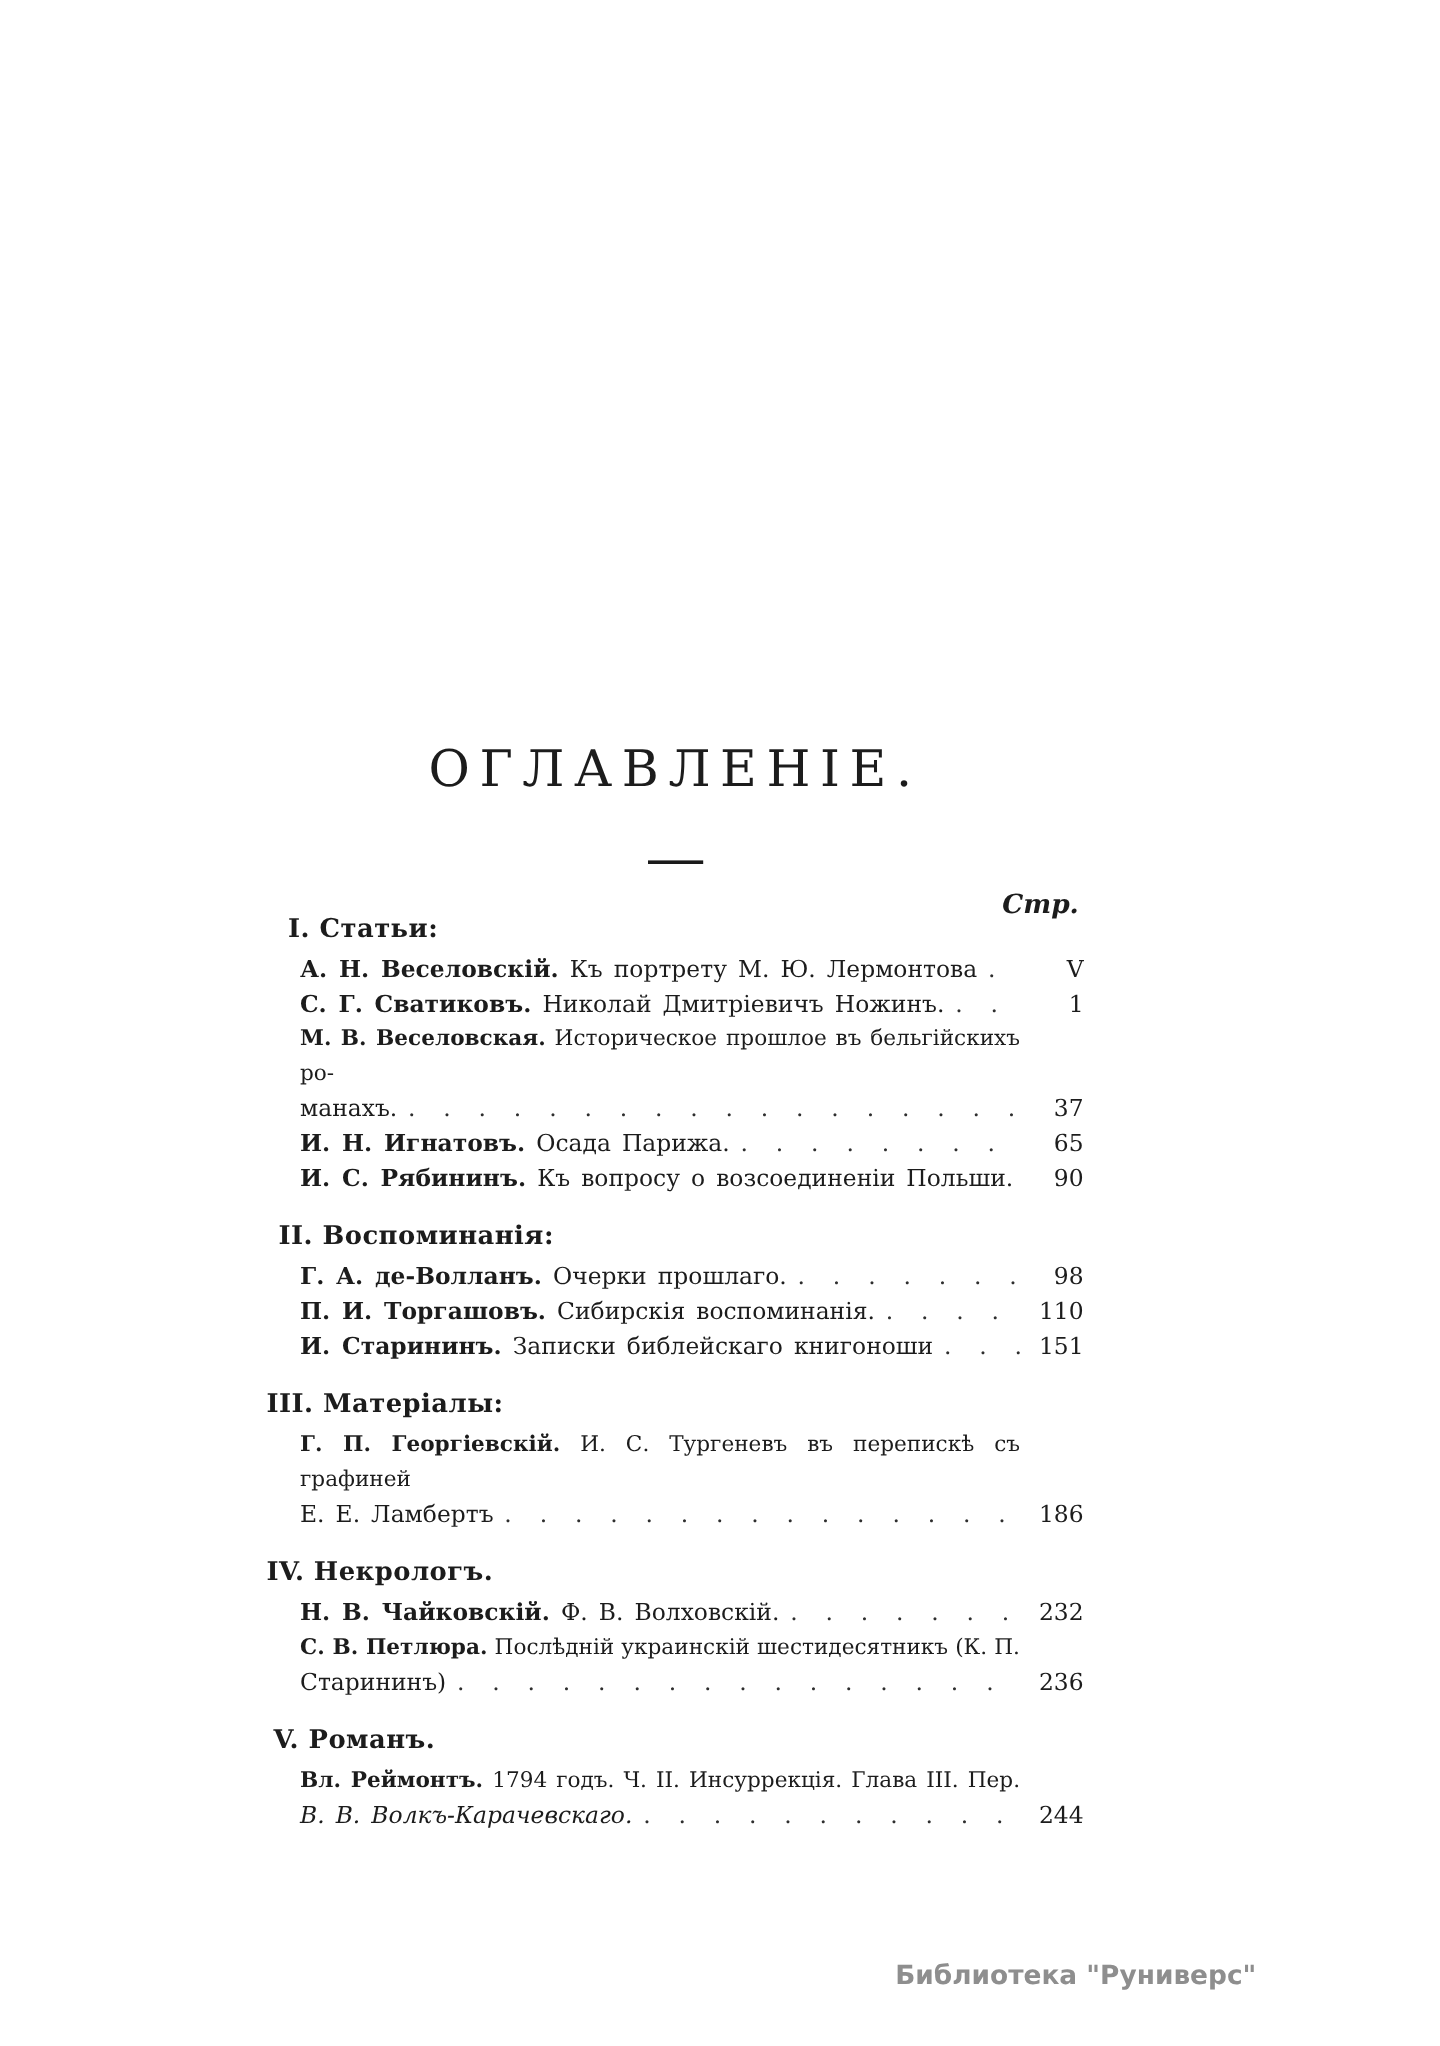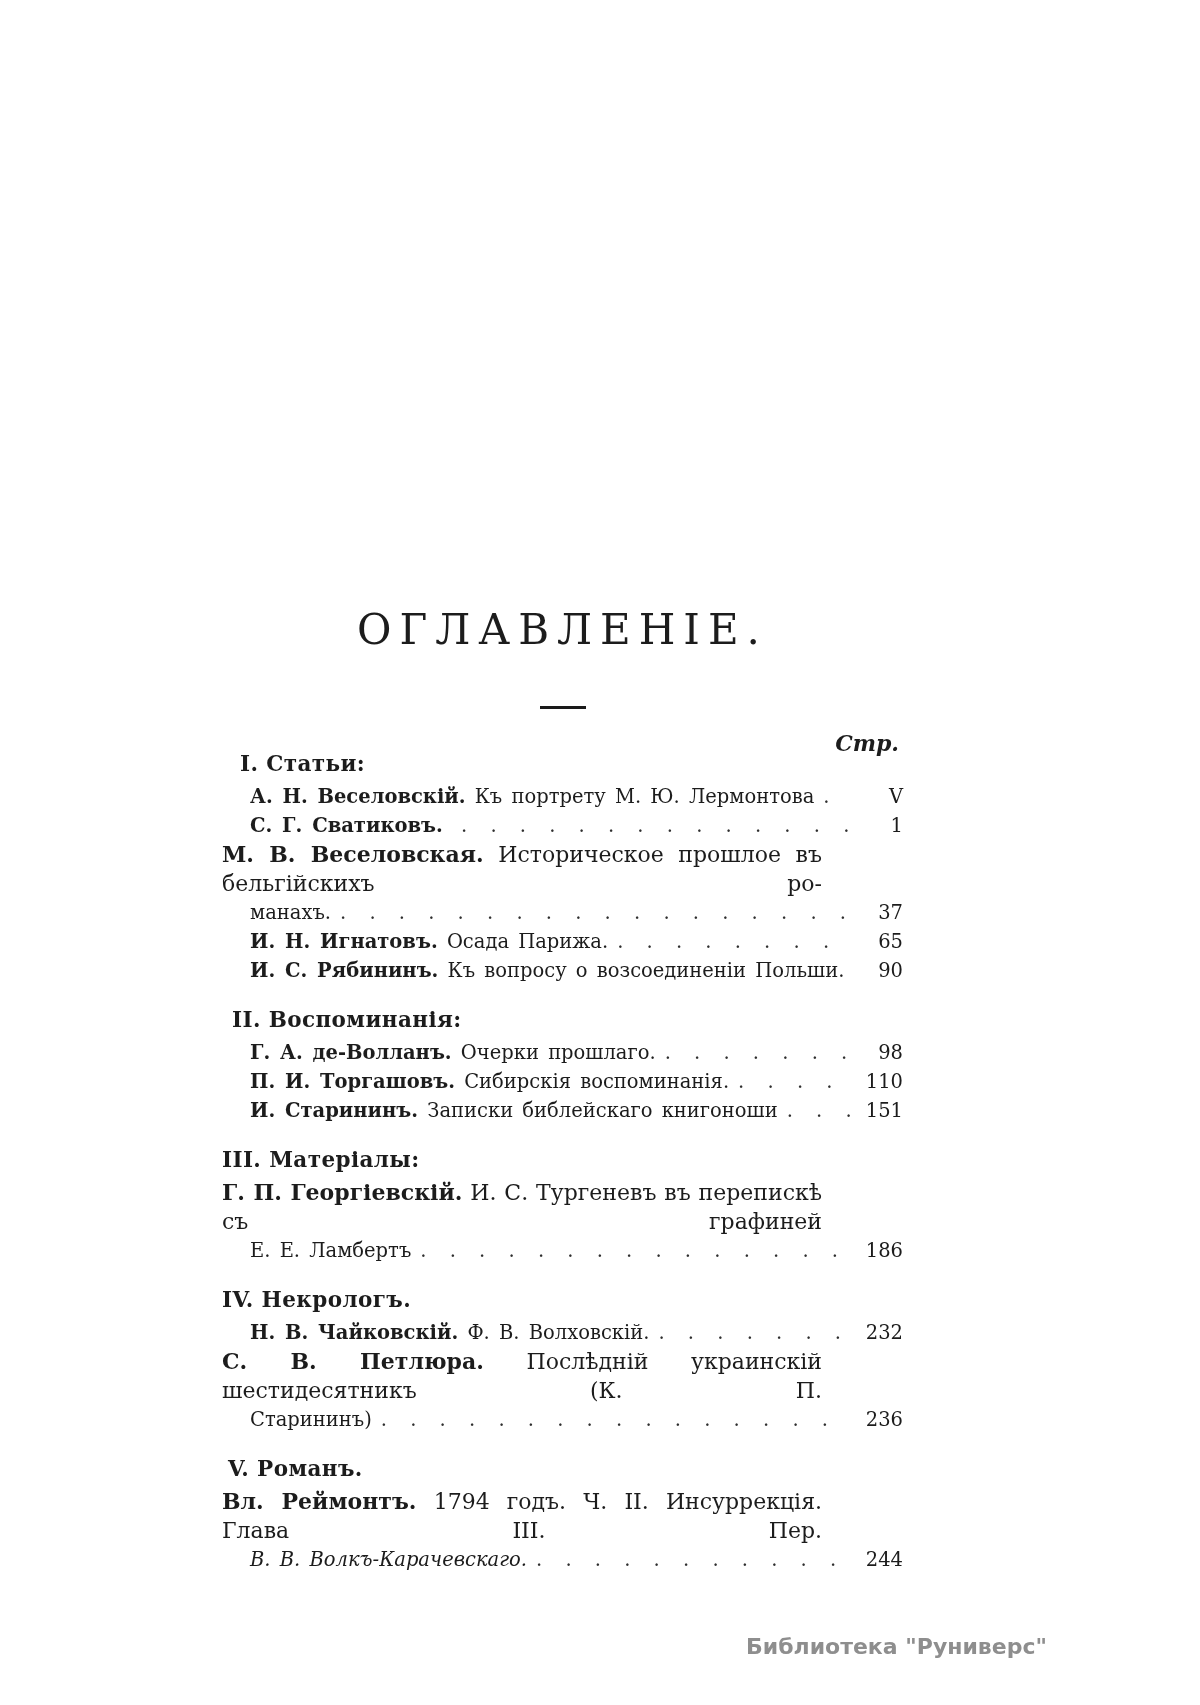--- a/index.html
+++ b/index.html
@@ -8,21 +8,21 @@
     width: 1200px;
     height: 1705px;
     background: #ffffff;
     font-family: "DejaVu Serif", serif;
     color: #1c1c1c;
     overflow: hidden;
   }
   .content {
     position: absolute;
     left: 222px;
-    top: 1px;
+    top: 12px;
     width: 681px;
   }
   .title {
     margin-top: 604px;
     text-align: center;
     font-size: 42px;
     letter-spacing: 8px;
     font-weight: 400;
     white-space: nowrap;
   }
@@ -78,22 +78,23 @@
     letter-spacing: 7px;
     padding-left: 9px;
   }
   .pnum {
     flex: 0 0 52px;
     width: 52px;
     text-align: right;
     white-space: nowrap;
   }
   .line1 {
+    margin-left: 28px;
     width: 600px;
-    font-size: 22px;
+    font-size: 18px;
     line-height: 29px;
     text-align: justify;
     text-align-last: justify;
     white-space: normal;
   }
   .line1 .author { font-weight: bold; }
   .italic { font-style: italic; text-align: right; }
   .watermark {
     position: absolute;
     left: 746px;
@@ -123,20 +124,21 @@
           <span class="author">А. Н. Веселовскій.</span>
             <span class="gap"> </span>
             <span class="etitle">Къ портрету М. Ю. Лермонтова</span>
           <span class="dots"></span>
           <span class="pnum">V</span>
         </div>
 
         <div class="entry">
           <span class="author">С. Г. Сватиковъ.</span>
             <span class="gap"> </span>
+            <span class="etitle">Николай Дмитріевичъ Ножинъ.</span>
           <span class="dots"></span>
           <span class="pnum">1</span>
         </div>
 
         <div>
           <div class="line1">
             <span class="author">М. В. Веселовская.</span> <span>Историческое прошлое въ бельгійскихъ ро-</span>
           </div>
           <div class="entry">
             <span class="etitle">манахъ.</span>

